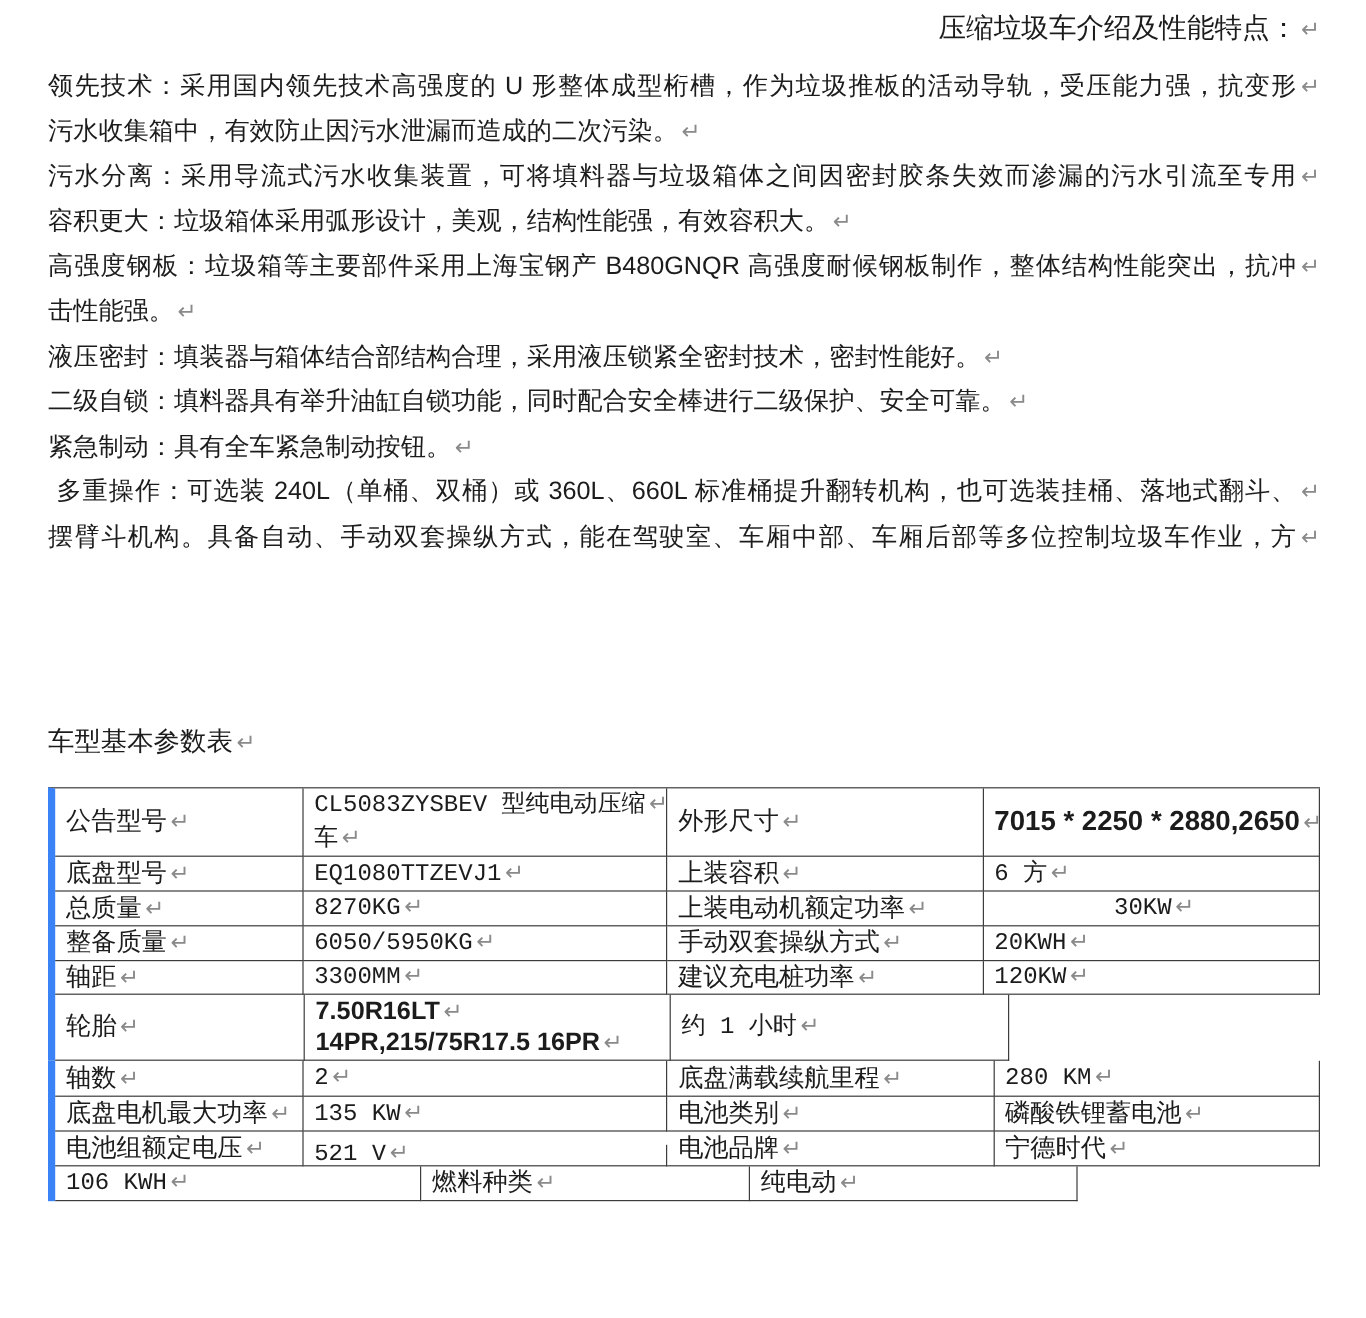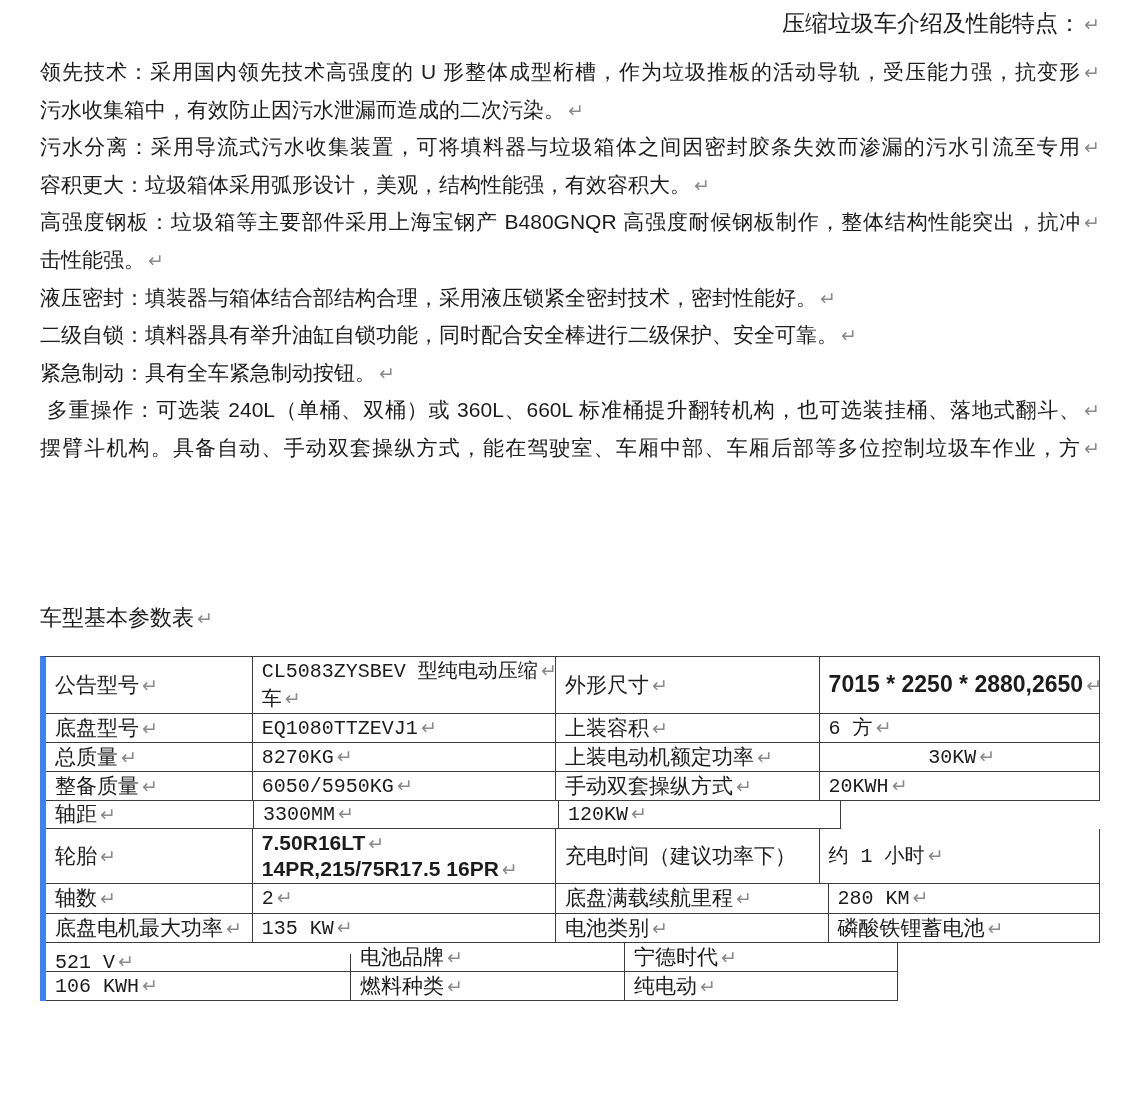--- a/index.html
+++ b/index.html
@@ -157,35 +157,35 @@
             <div class="cline"><span>20KWH</span><span class="mark">↵</span></div>
           </div>
         </div>
         <div class="trow" style="height: 28px;">
           <div class="cell label" style="width: 208px;">
             <div class="cline"><span>轴距</span><span class="mark">↵</span></div>
           </div>
           <div class="cell mono" style="width: 305px;">
             <div class="cline"><span>3300MM</span><span class="mark">↵</span></div>
           </div>
+          <div class="cell label" style="width: 265px;">
+            <div class="cline"><span>建议充电桩功率</span><span class="mark">↵</span></div>
+          </div>
           <div class="cell mono" style="width: 282px;">
             <div class="cline"><span>120KW</span><span class="mark">↵</span></div>
           </div>
         </div>
         <div class="trow" style="height: 55px;">
           <div class="cell label" style="width: 208px;">
             <div class="cline"><span>轮胎</span><span class="mark">↵</span></div>
           </div>
           <div class="cell sans" style="width: 305px;">
             <div class="cline"><span>7.50R16LT</span><span class="mark">↵</span></div>
             <div class="cline"><span>14PR,215/75R17.5 16PR</span><span class="mark">↵</span></div>
           </div>
-          <div class="cell label" style="width: 265px;">
-            <div class="cline"><span>充电时间（建议功率下）</span></div>
-          </div>
           <div class="cell mono" style="width: 282px;">
             <div class="cline"><span>约 1 小时</span><span class="mark">↵</span></div>
           </div>
         </div>
       </div>
       <div class="psection">
         <div class="trow" style="height: 30px;">
           <div class="cell label" style="width: 208px;">
             <div class="cline"><span>轴数</span><span class="mark">↵</span></div>
           </div>
@@ -207,20 +207,23 @@
             <div class="cline"><span>135 KW</span><span class="mark">↵</span></div>
           </div>
           <div class="cell label" style="width: 274px;">
             <div class="cline"><span>电池类别</span><span class="mark">↵</span></div>
           </div>
           <div class="cell label" style="width: 273px;">
             <div class="cline"><span>磷酸铁锂蓄电池</span><span class="mark">↵</span></div>
           </div>
         </div>
         <div class="trow" style="height: 29px;">
+          <div class="cell label" style="width: 208px;">
+            <div class="cline"><span>电池组额定电压</span><span class="mark">↵</span></div>
+          </div>
           <div class="cell mono" style="width: 305px; margin-top: 11px;">
             <div class="cline"><span>521 V</span><span class="mark">↵</span></div>
           </div>
           <div class="cell label" style="width: 274px;">
             <div class="cline"><span>电池品牌</span><span class="mark">↵</span></div>
           </div>
           <div class="cell label" style="width: 273px;">
             <div class="cline"><span>宁德时代</span><span class="mark">↵</span></div>
           </div>
         </div>

